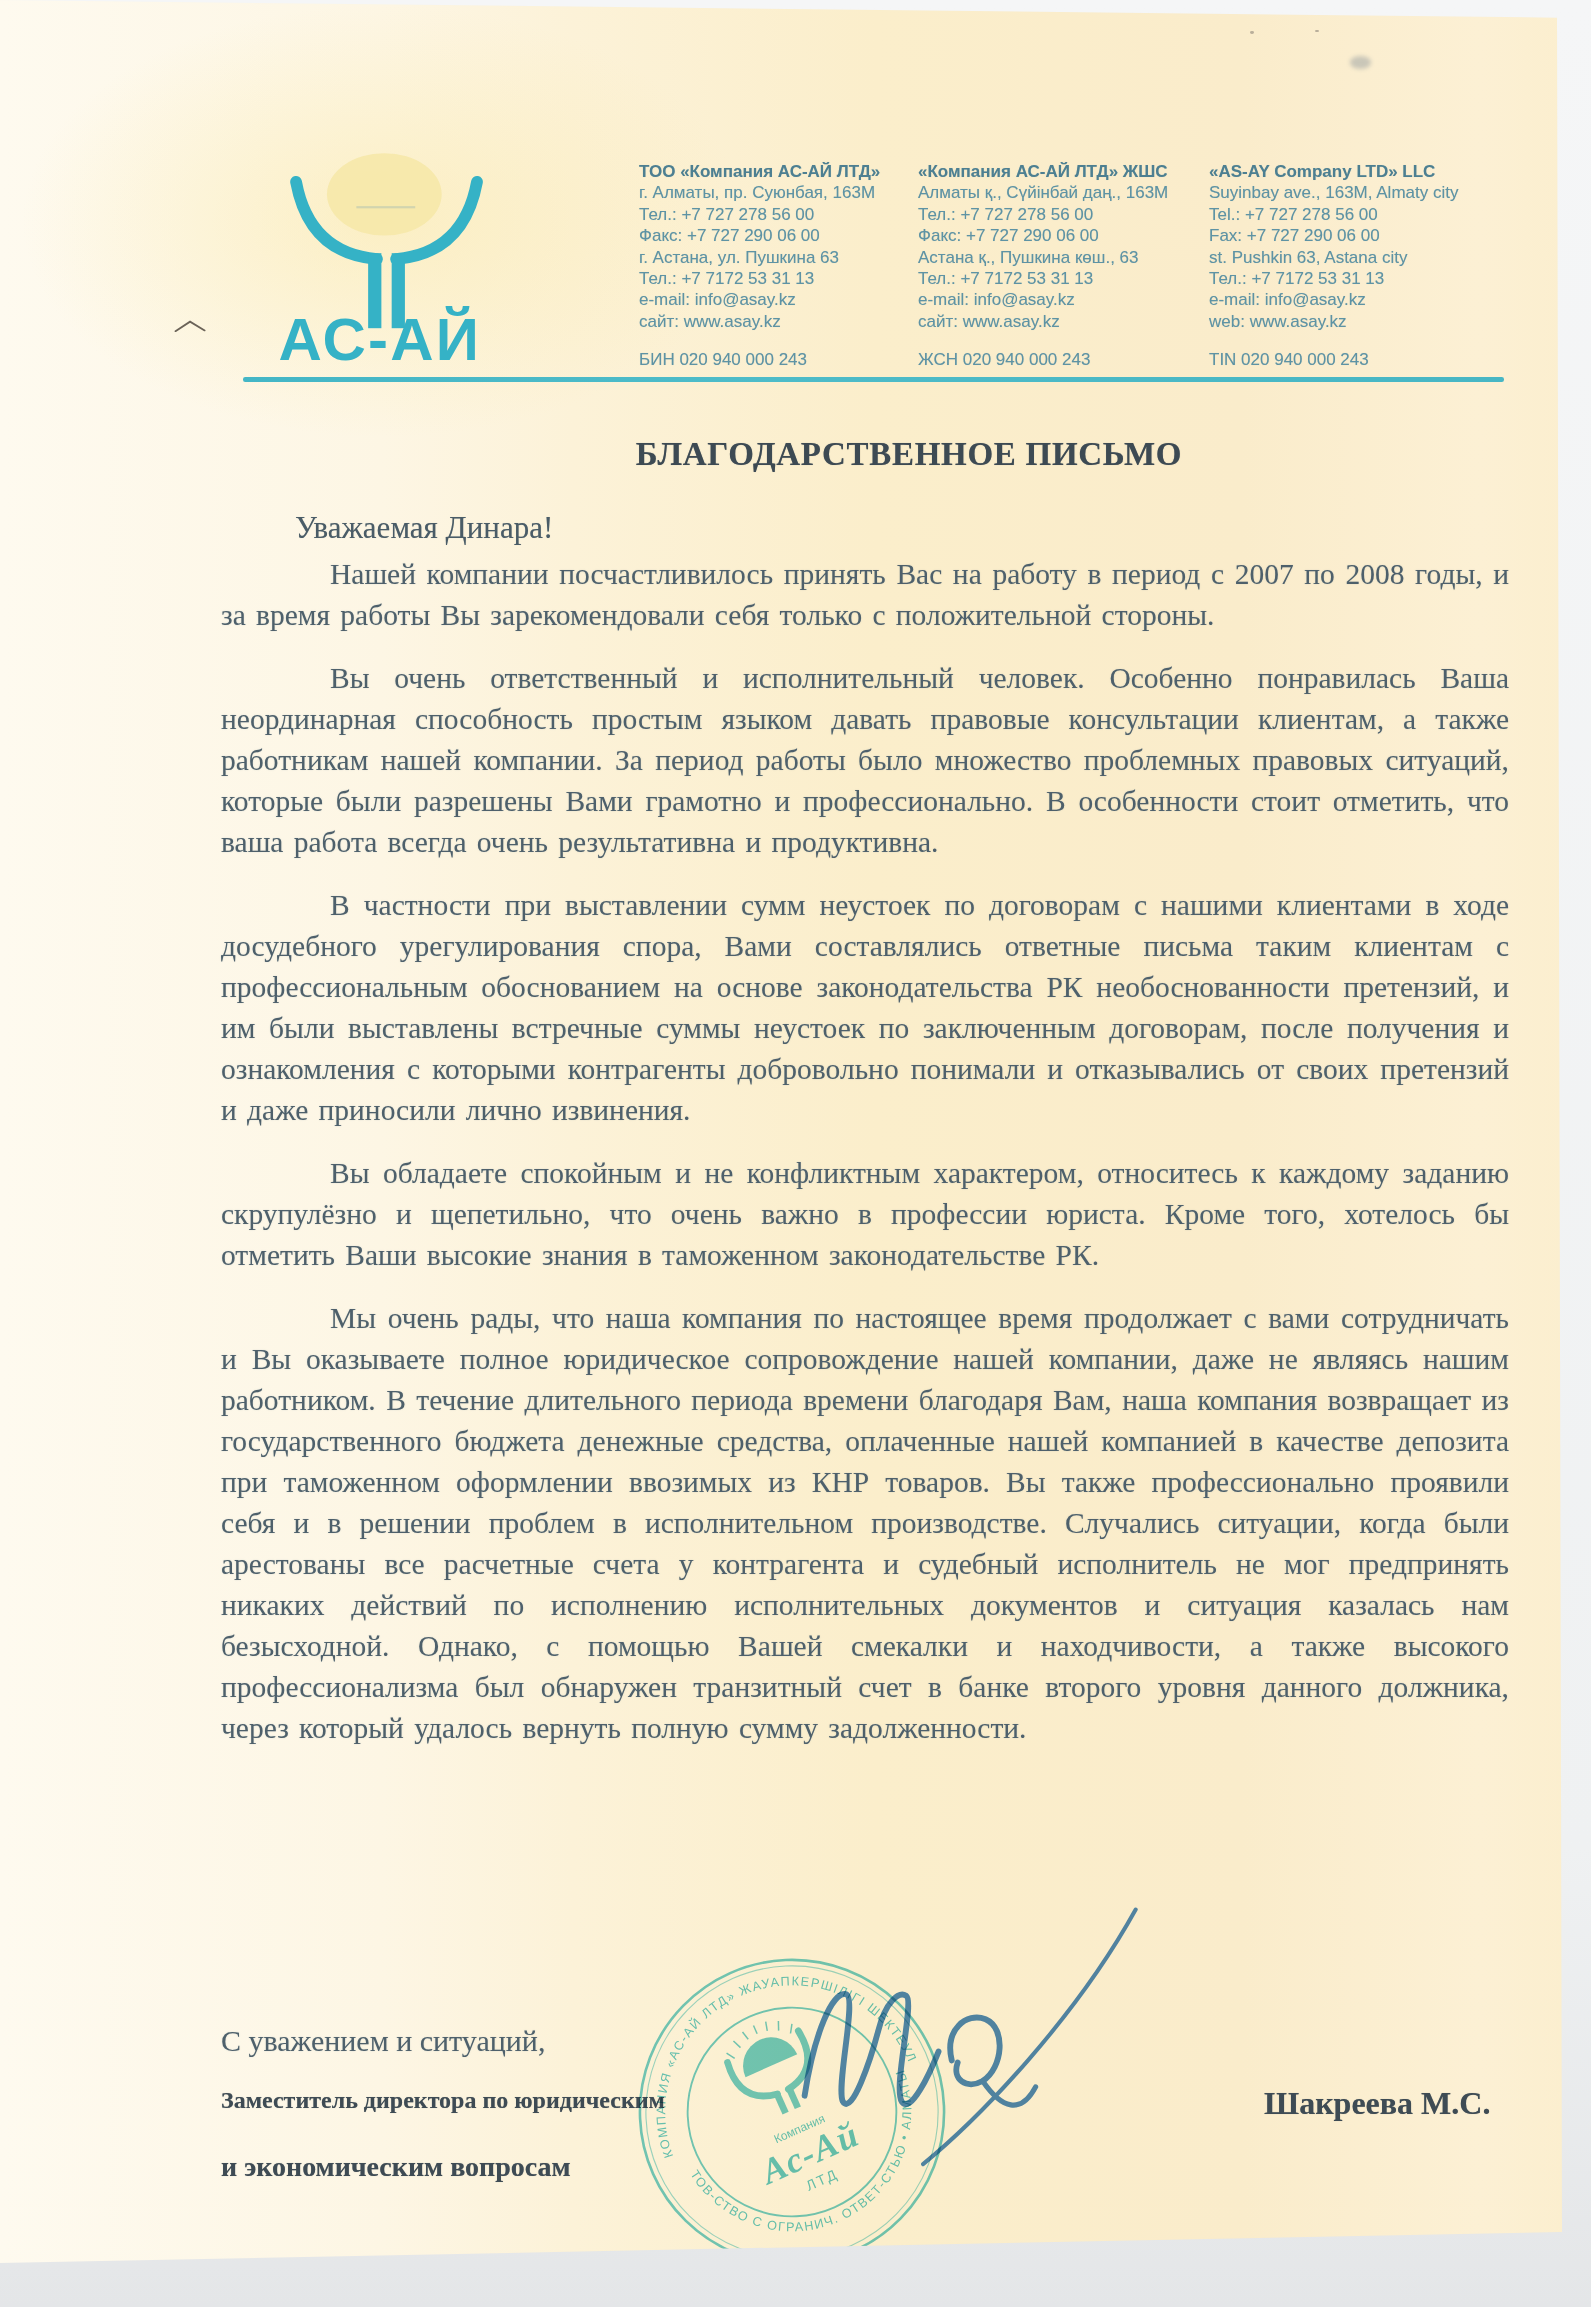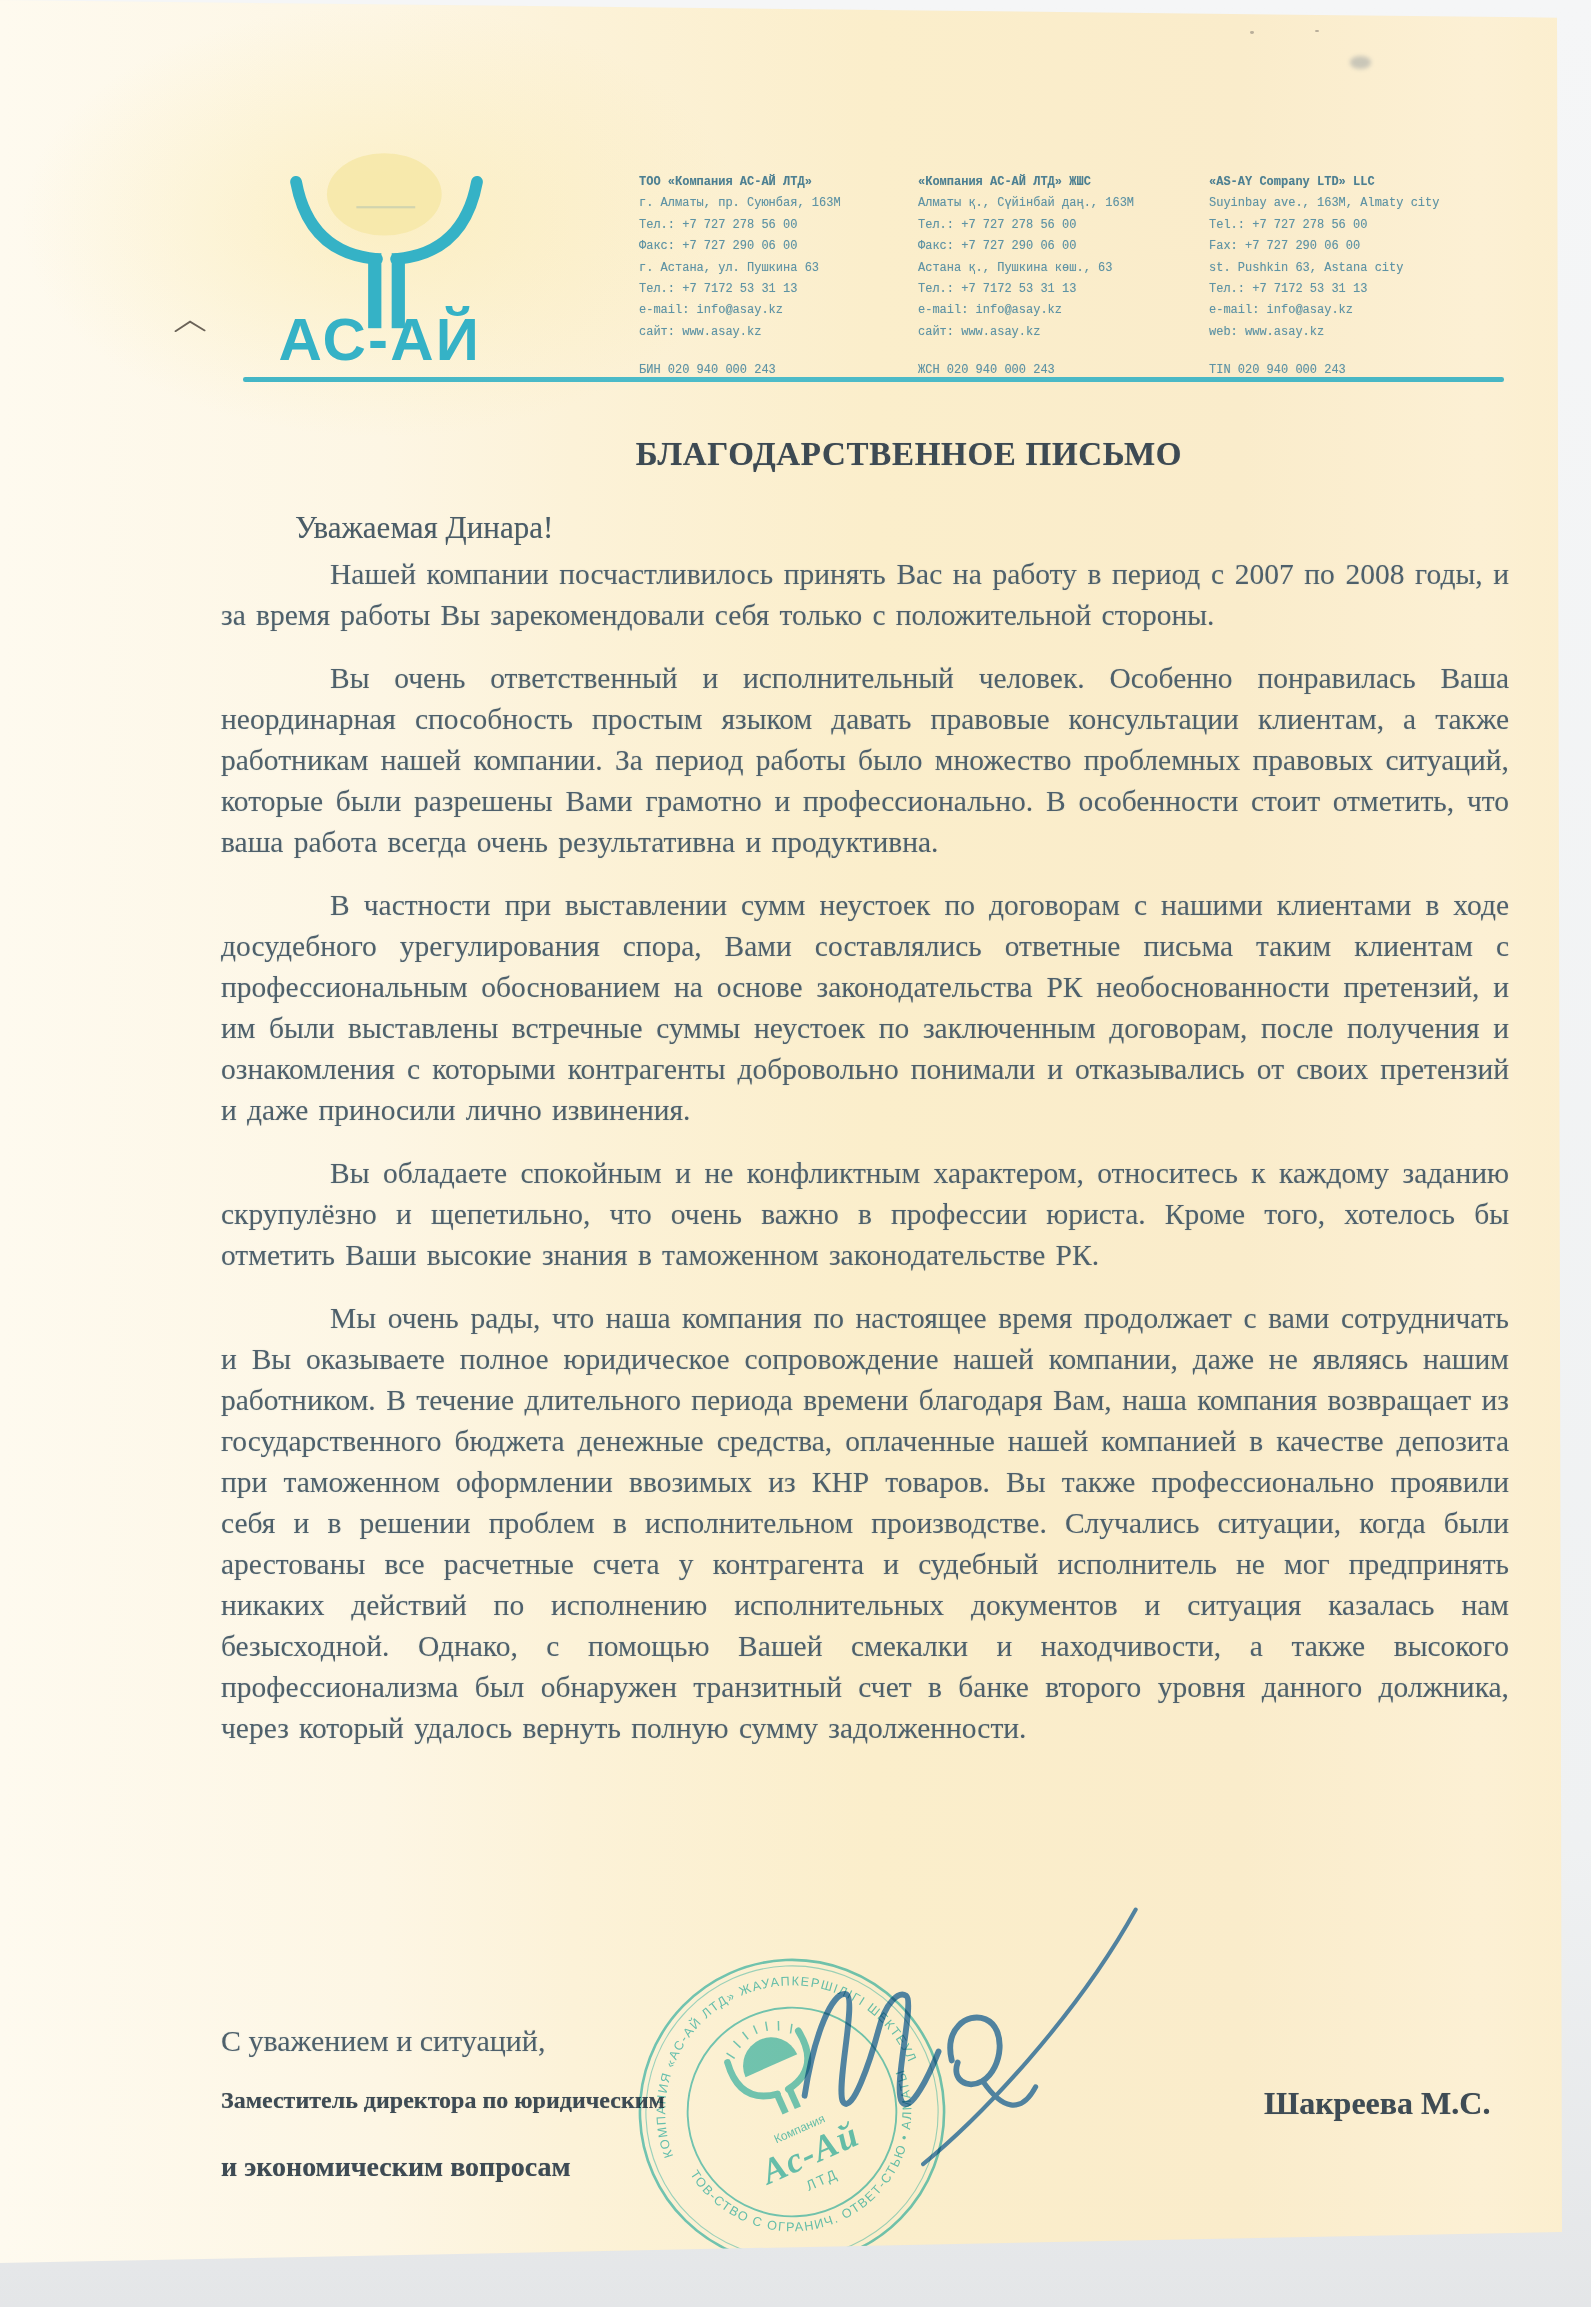--- a/index.html
+++ b/index.html
@@ -22,23 +22,23 @@
     position:absolute;left:4.4px;top:164px;width:221px;
     font-family:"Liberation Sans",sans-serif;font-weight:bold;font-size:60px;
     color:#35b2c6;letter-spacing:2.2px;
   }
   .rule{
     position:absolute;left:243px;top:377px;width:1261px;height:5.2px;
     background:linear-gradient(90deg,#2fafc3,#3ab6c8 40%,#33b0c3);
     opacity:.9;border-radius:2.2px;
   }
   .contact-col{
-    position:absolute;top:172px;
-    font-family:Liberation Mono, monospace;
-    font-size:12px;line-height:21.4px;color:#5e93a4;
+    position:absolute;top:161px;
+    font-family:Liberation Sans, sans-serif;
+    font-size:17px;line-height:21.4px;color:#5e93a4;
     text-shadow:0 0 0.7px rgba(94,147,164,.4);
   }
   .contact-col .company{font-weight:bold;color:#4d7f91;}
   .contact-col .reg{margin-top:17px;}
   .col-1{left:639px;width:274px;}
   .col-2{left:918px;width:284px;}
   .col-3{left:1209px;width:309px;}
   
   .title{
     position:absolute;left:221px;top:436px;width:1288px;text-align:center;text-indent:88px;

